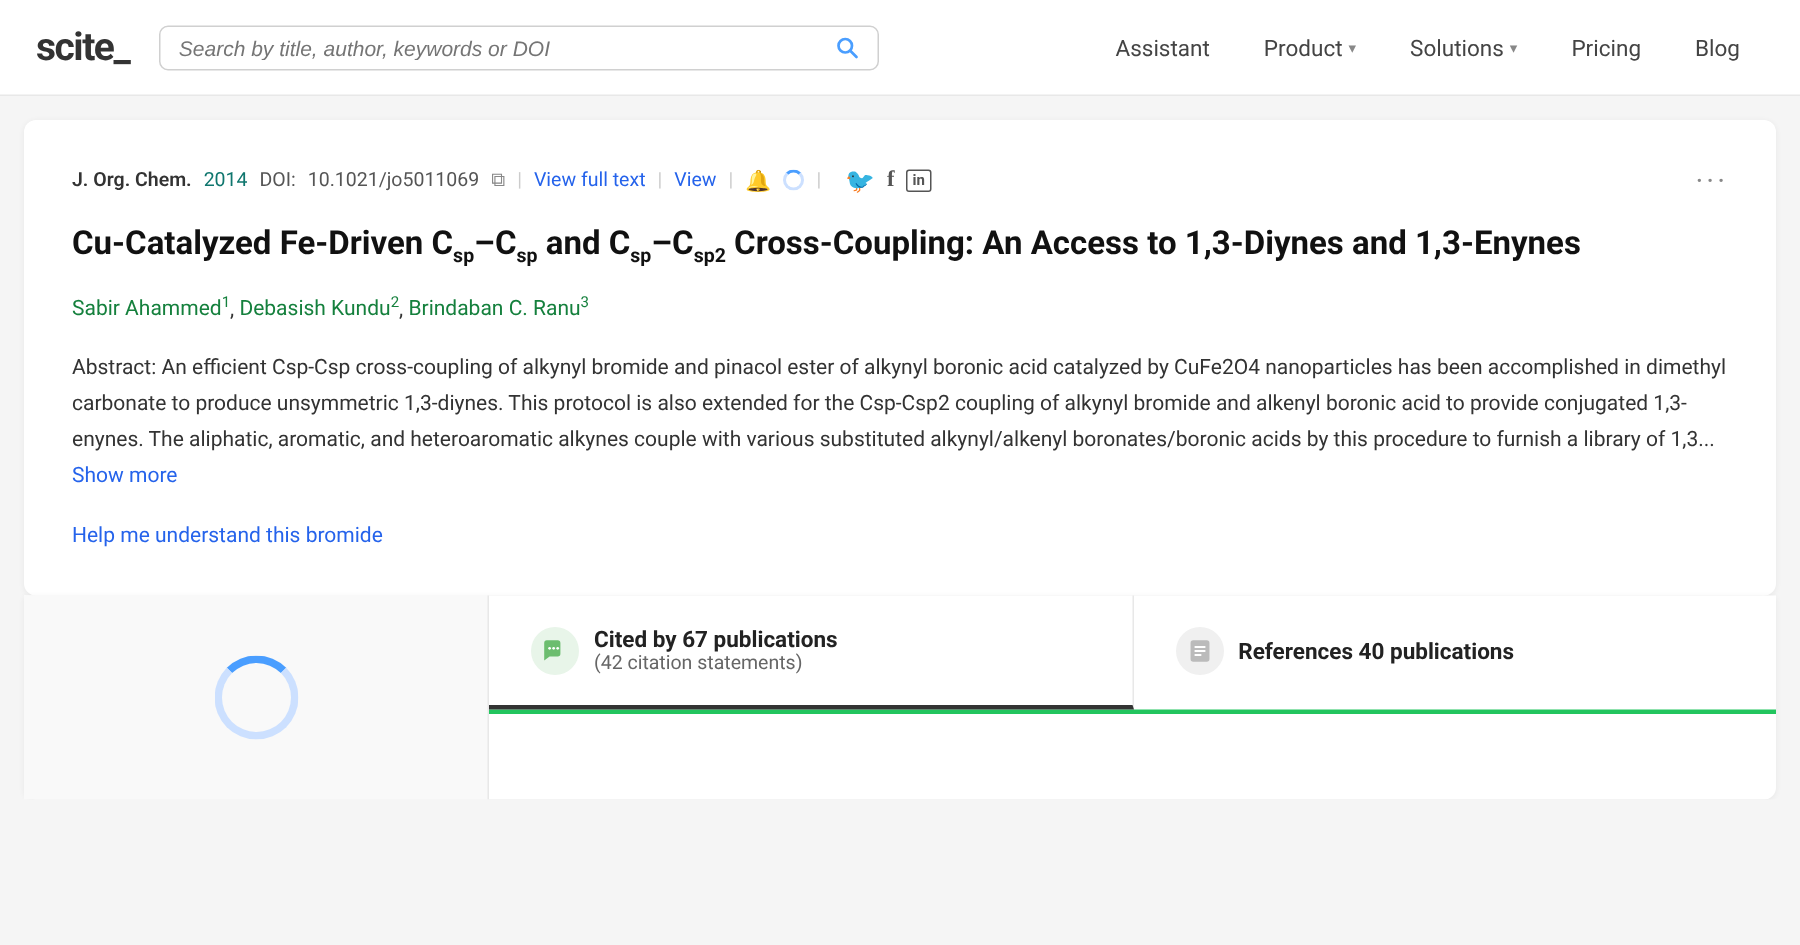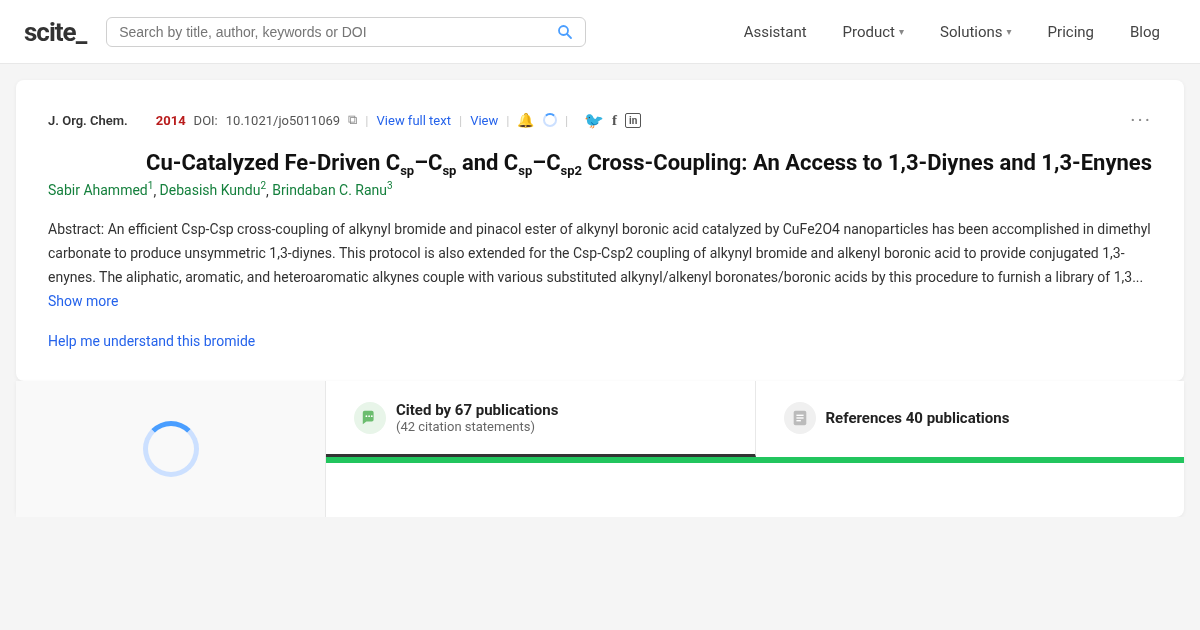--- a/index.html
+++ b/index.html
@@ -34,20 +34,21 @@
       padding: 6px 12px;
       background: #fff;
       gap: 8px;
     }
     .search-bar input {
       border: none;
       outline: none;
       flex: 1;
       font-size: 14px;
       color: #000000;
+      font-style: italic;
     }
     .search-icon-svg { color: #4a9eff; flex-shrink: 0; }
     .nav-links {
       display: flex;
       align-items: center;
       gap: 4px;
       margin-left: auto;
     }
     .nav-item {
       padding: 8px 16px;
@@ -74,21 +75,21 @@
     .meta-line {
       display: flex;
       align-items: center;
       gap: 8px;
       font-size: 13px;
       color: #555;
       margin-bottom: 16px;
       flex-wrap: wrap;
     }
     .journal-name { font-weight: 600; color: #333; }
-    .year { font-weight: 700; color: #b91c1c; margin-left: 20px; }
+    .year { font-weight: 400; color: #0f766e; }
     .doi { color: #555; }
     .meta-link { color: #2563eb; text-decoration: none; cursor: pointer; }
     .meta-sep { color: #ccc; }
     .bell-icon { color: #888; font-size: 14px; }
     .loading-spinner {
       width: 14px;
       height: 14px;
       border: 2px solid #cce0ff;
       border-top-color: #4a9eff;
       border-radius: 50%;
@@ -99,22 +100,21 @@
     .social-icons { display: flex; gap: 8px; align-items: center; color: #555; margin-left: 8px; }
     .social-icon { font-size: 16px; cursor: pointer; }
     .more-btn { margin-left: auto; color: #888; font-size: 20px; cursor: pointer; letter-spacing: 2px; }
 
     
     .paper-title {
       font-size: 22px;
       font-weight: 700;
       color: #111;
       line-height: 1.4;
-      margin-bottom: 0;
-      text-align: right;
+      margin-bottom: 16px;
     }
     .paper-title sub { font-size: 13px; }
 
     
     .authors {
       margin-bottom: 20px;
       font-size: 14px;
     }
     .author-link { color: #15803d; text-decoration: none; cursor: pointer; }
     sup { font-size: 10px; }
@@ -155,21 +155,21 @@
       border-radius: 50%;
       animation: spin 0.9s linear infinite;
     }
     .tabs-panel {
       flex: 1;
       display: flex;
       flex-direction: column;
     }
     .tabs-row {
       display: flex;
-      border-bottom: 6px solid #22c55e;
+      border-bottom: 3px solid #22c55e;
     }
     .tab-item {
       display: flex;
       align-items: center;
       gap: 10px;
       padding: 20px 28px;
       cursor: pointer;
       border-bottom: 3px solid transparent;
       flex: 1;
       border-right: 1px solid #e8e8e8;

